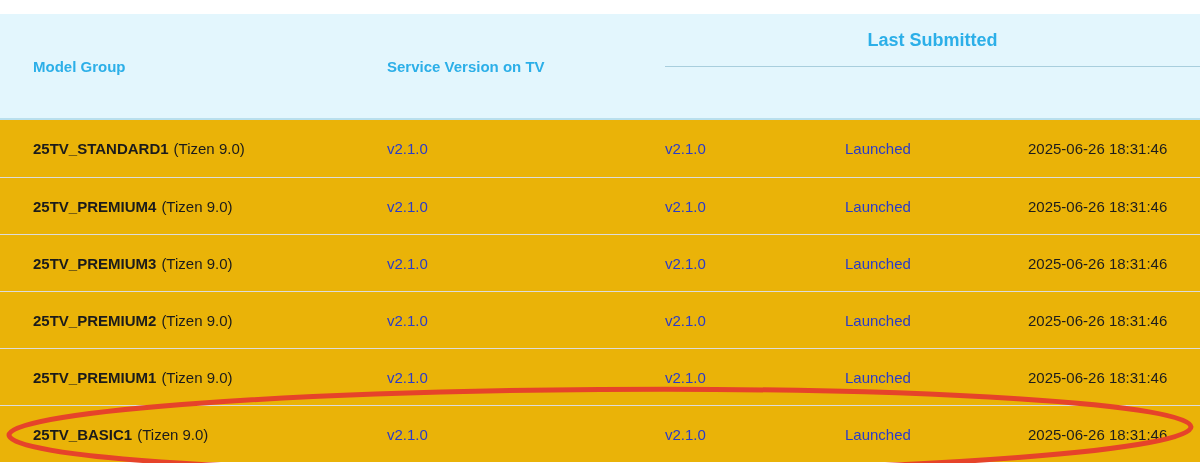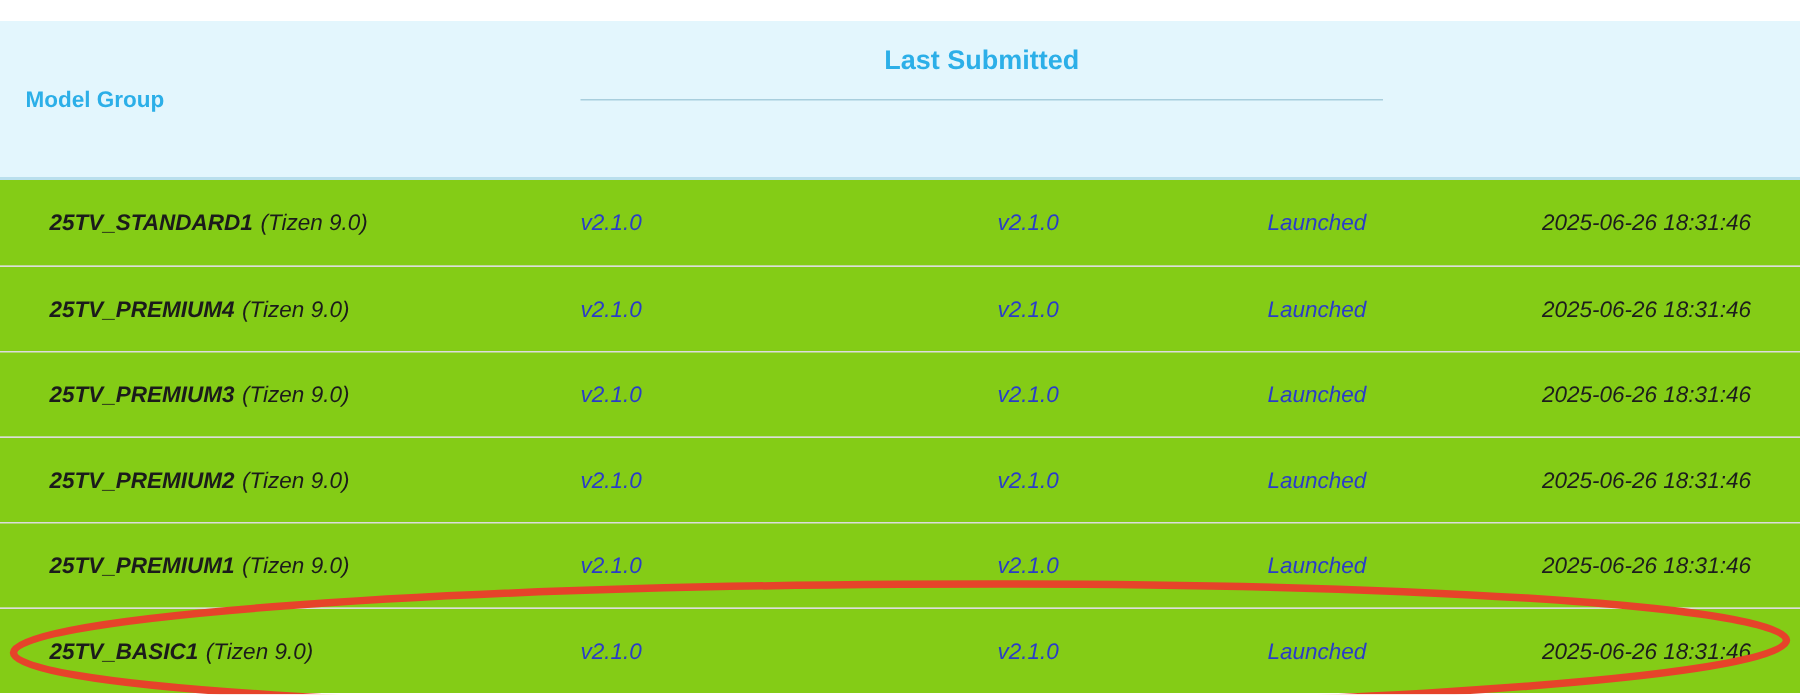--- a/index.html
+++ b/index.html
@@ -26,21 +26,21 @@
     display: flex;
     height: 104px;
     background: #e3f6fd;
     border-bottom: 2px solid #b9dfed;
     box-sizing: content-box;
   }
   .th-cell {
     display: flex;
     align-items: center;
     box-sizing: border-box;
-    padding-left: 17px;
+    padding-left: 33px;
     color: #2cafe8;
     font-size: 15px;
     font-weight: 700;
   }
   .col-model   { width: 354px; }
   .col-service { width: 278px; }
   .col-version { width: 180px; }
   .col-status  { width: 183px; }
   .col-date    { width: 205px; }
   .th-group {
@@ -66,22 +66,21 @@
   }
   .th-group-bottom {
     flex: 1;
     display: flex;
   }
   
   .trow {
     display: flex;
     height: 57px;
     box-sizing: border-box;
-    background: #84cc16;
-    font-style: italic;
+    background: #eab308;
   }
   .trow + .trow {
     border-top: 1px solid #dcdcdc;
     align-items: center;
   }
   .td-cell {
     display: flex;
     align-items: center;
     box-sizing: border-box;
     padding-left: 33px;
@@ -111,20 +110,23 @@
 </head>
 <body>
 
 <div class="page">
   <div class="data-table">
 
     <div class="thead">
       <div class="th-cell col-model">
         <span>Model Group</span>
       </div>
+      <div class="th-cell col-service">
+        <span>Service Version on TV</span>
+      </div>
       <div class="th-group">
         <div class="th-group-top">
           <span>Last Submitted</span>
         </div>
         <div class="th-group-divider"></div>
       </div>
     </div>
 
     <div class="trow">
       <div class="td-cell col-model">

